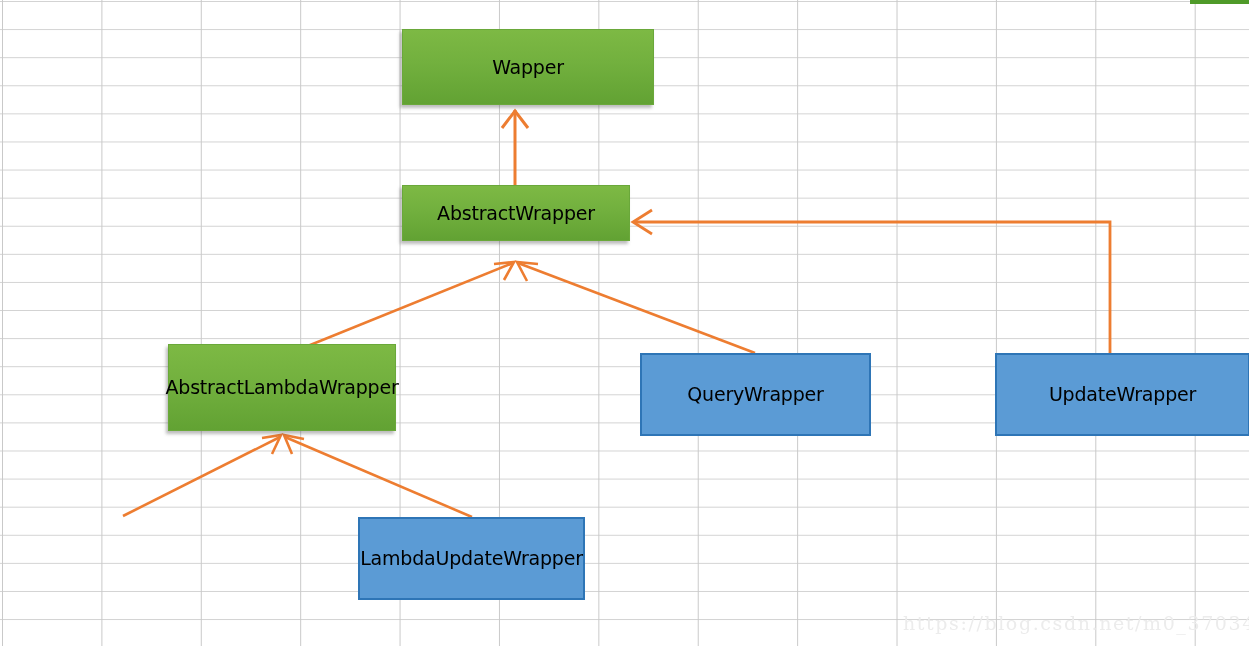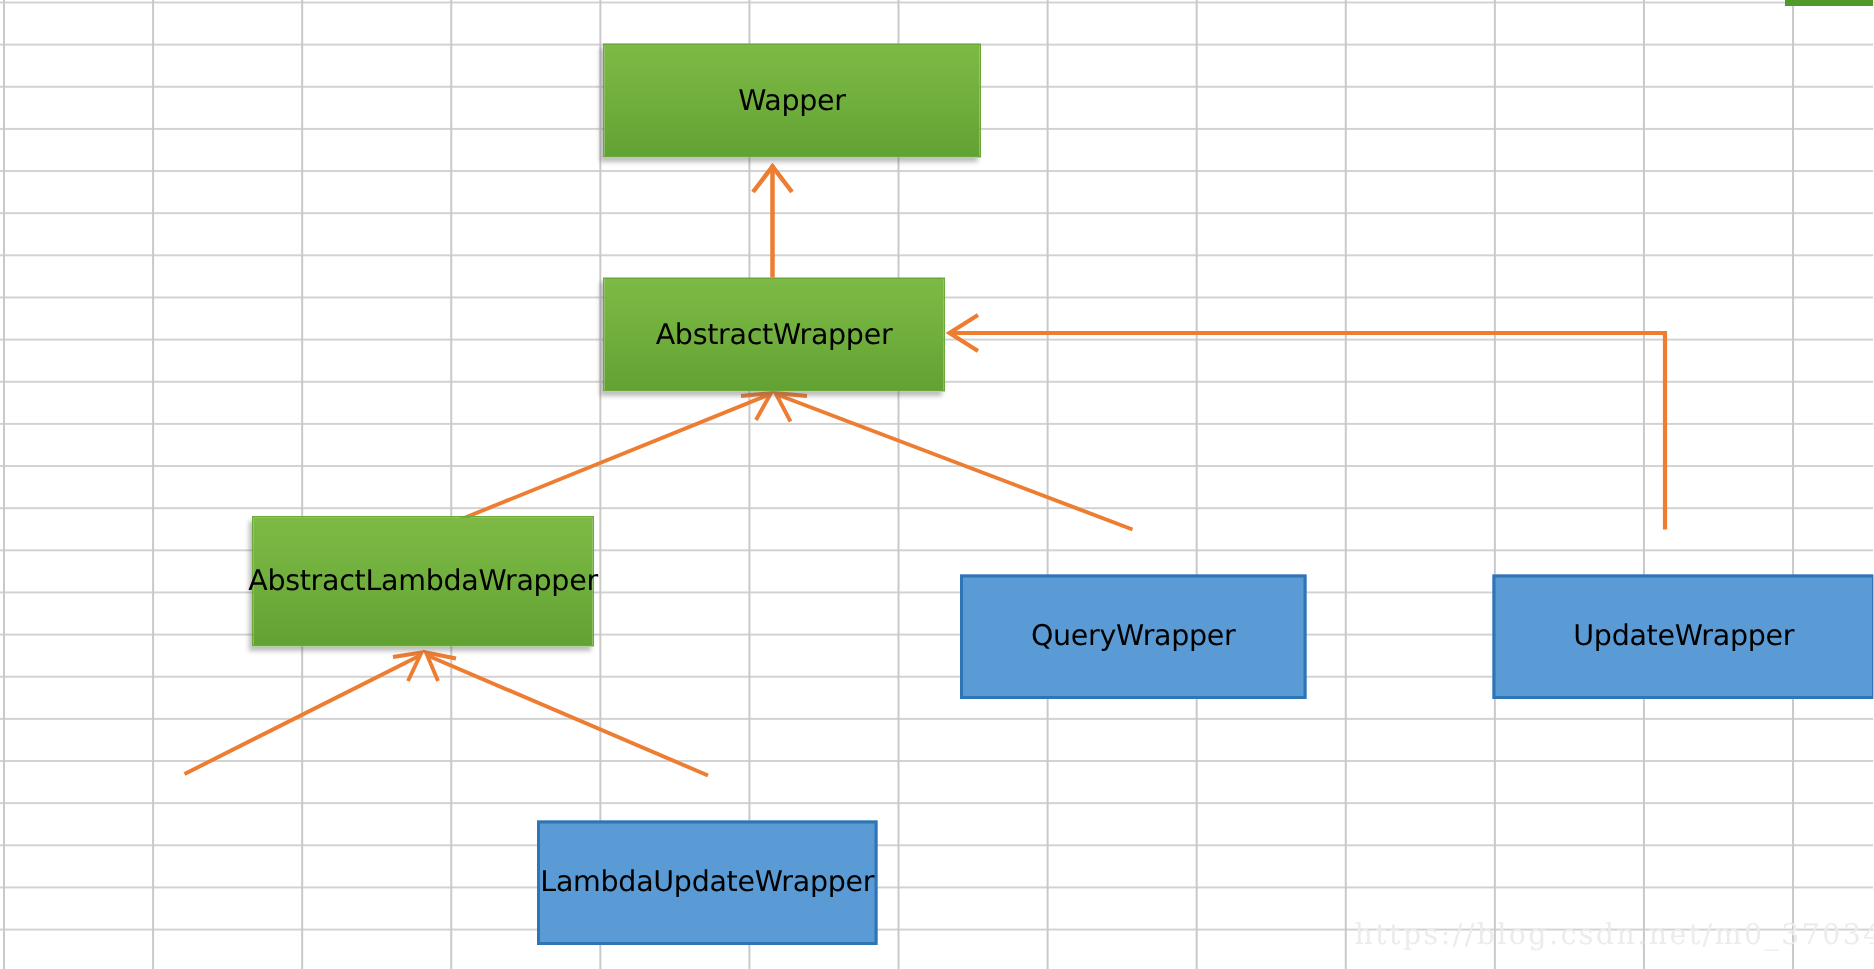--- a/index.html
+++ b/index.html
@@ -70,21 +70,20 @@
   .node.green {
     background: linear-gradient(to bottom, #7db944 0%, #72b03e 45%, #62a233 100%);
     border: 1px solid #6aa83a;
     box-shadow: -2px 3px 3px rgba(90, 90, 90, 0.40);
   }
 
   .node.blue {
     background: #5b9bd5;
     border: 2px solid #2e75b6;
     box-shadow: none;
-    margin-top: 30px;
   }
 
   .node .label {
     display: block;
     line-height: 1;
   }
 
   
   #watermark {
     position: absolute;
@@ -137,21 +136,21 @@
     <g>
       <line x1="472" y1="517" x2="285" y2="437" stroke="#ed7d31" stroke-width="2.6"></line>
       <polyline points="304,439 284,435 292,454" fill="none" stroke="#ed7d31" stroke-width="2.6"></polyline>
     </g>
   </svg>
 
   <div class="node green" style="left:402px; top:29px; width:252px; height:76px;">
     <span class="label">Wapper</span>
   </div>
 
-  <div class="node green" style="left:402px; top:185px; width:228px; height:76px;">
+  <div class="node green" style="left:402px; top:185px; width:228px; height:56px;">
     <span class="label">AbstractWrapper</span>
   </div>
 
   <div class="node green" style="left:168px; top:344px; width:228px; height:87px;">
     <span class="label">AbstractLambdaWrapper</span>
   </div>
 
   <div class="node blue" style="left:640px; top:353px; width:231px; height:83px;">
     <span class="label">QueryWrapper</span>
   </div>

